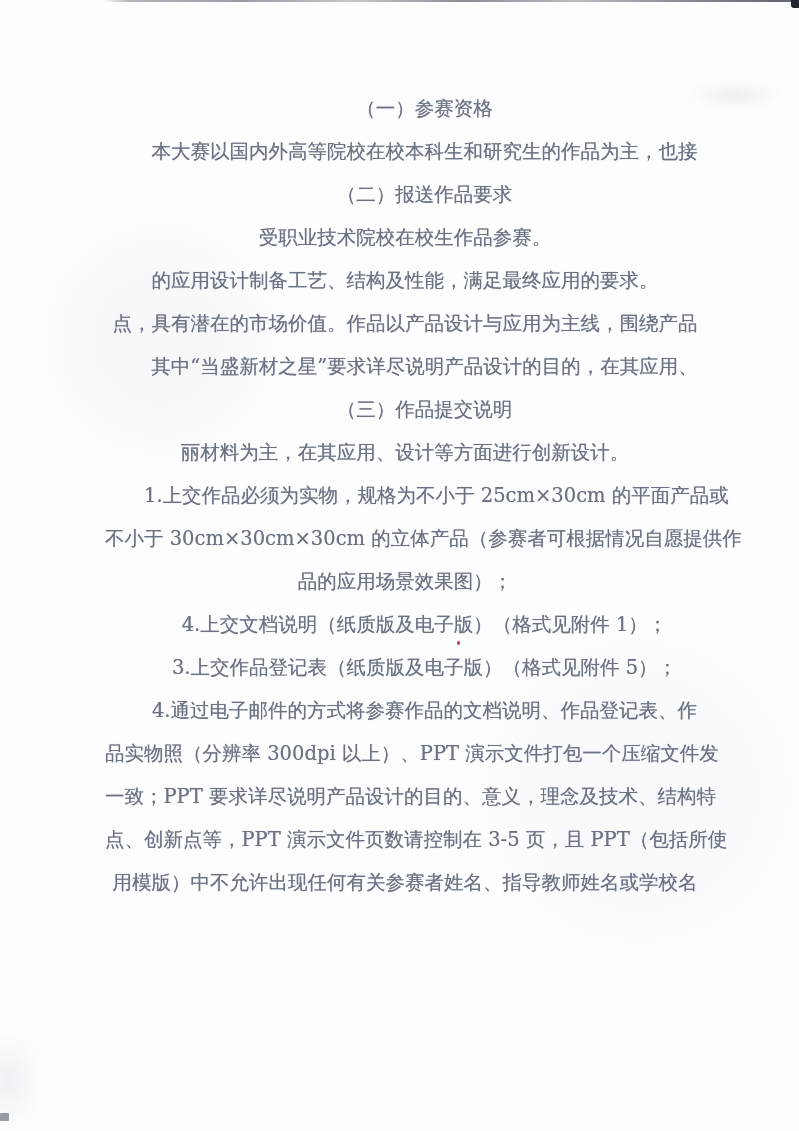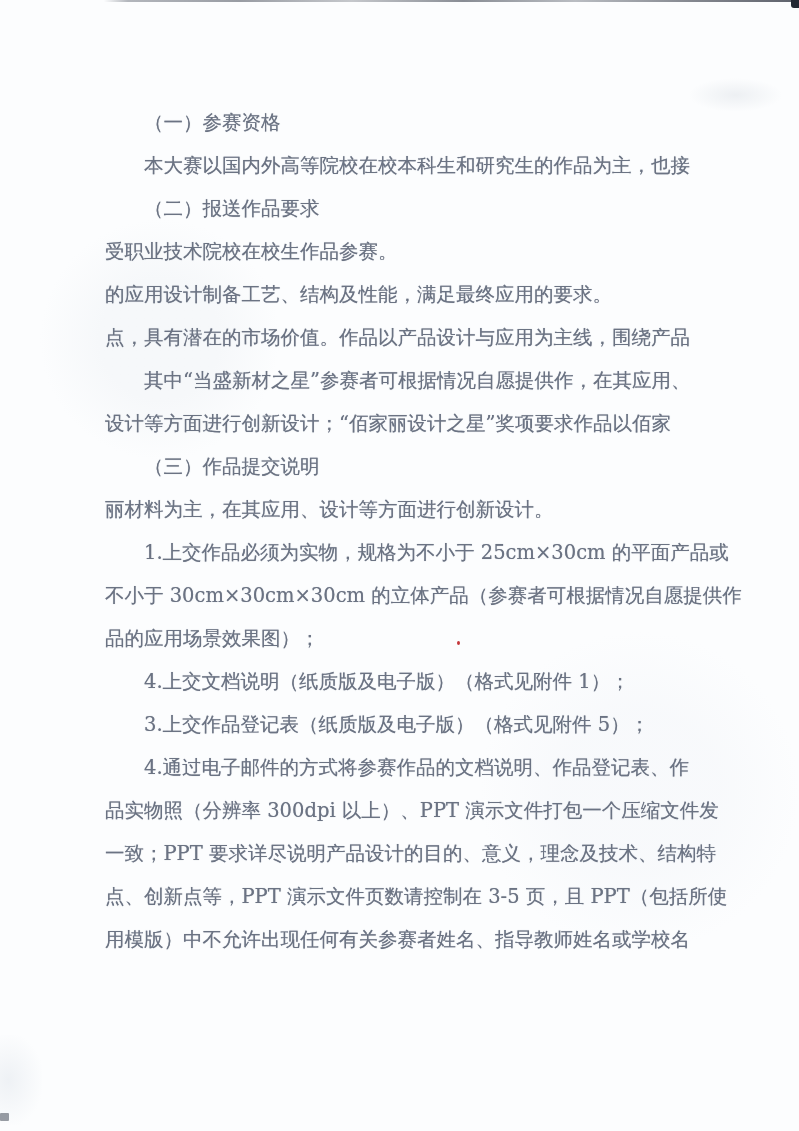--- a/index.html
+++ b/index.html
@@ -21,26 +21,27 @@
     position: absolute;
     inset: 0;
     background:
       radial-gradient(circle at 20% 30%, rgba(240,243,246,.5) 0 60px, transparent 120px),
       radial-gradient(circle at 80% 70%, rgba(245,247,250,.6) 0 80px, transparent 160px);
     pointer-events: none;
   }
   .doc-text {
     position: absolute;
     left: 105px;
-    top: 101px;
+    top: 87px;
     width: 600px;
     color: #6b7383;
     font-size: 19.5px;
     text-shadow: 0 0 0.7px rgba(112,120,136,0.75);
     z-index: 2;
+    text-align: center;
   }
   .line {
     height: 43px;
     line-height: 43px;
     white-space: nowrap;
     letter-spacing: 0px;
   }
   .line.indent { padding-left: 39px; }
 
   
@@ -111,22 +112,21 @@
   <div class="scan-red-dot"></div>
 
   <div class="doc-text">
 
   <div class="line indent">（一）参赛资格</div>
       <div class="line indent">本大赛以国内外高等院校在校本科生和研究生的作品为主，也接</div>
       <div class="line indent">（二）报送作品要求</div>
       <div class="line">受职业技术院校在校生作品参赛。</div>
       <div class="line">的应用设计制备工艺、结构及性能，满足最终应用的要求。</div>
       <div class="line">点，具有潜在的市场价值。作品以产品设计与应用为主线，围绕产品</div>
-      <div class="line indent">其中“当盛新材之星”参赛者可根据情况自愿提供作，在其应用、</div>
-      <div class="line">设计等方面进行创新设计；“佰家丽设计之星”奖项要求作品以佰家</div>
+      <div class="line indent">其中“当盛新材之星”要求详尽说明产品设计的目的，在其应用、</div>
       <div class="line indent">（三）作品提交说明</div>
       <div class="line">丽材料为主，在其应用、设计等方面进行创新设计。</div>
       <div class="line indent">1.上交作品必须为实物，规格为不小于 25cm×30cm 的平面产品或</div>
       <div class="line">不小于 30cm×30cm×30cm 的立体产品（参赛者可根据情况自愿提供作</div>
       <div class="line">品的应用场景效果图）；</div>
       <div class="line indent">4.上交文档说明（纸质版及电子版）（格式见附件 1）；</div>
       <div class="line indent">3.上交作品登记表（纸质版及电子版）（格式见附件 5）；</div>
       <div class="line indent">4.通过电子邮件的方式将参赛作品的文档说明、作品登记表、作</div>
       <div class="line">品实物照（分辨率 300dpi 以上）、PPT 演示文件打包一个压缩文件发</div>
       <div class="line">一致；PPT 要求详尽说明产品设计的目的、意义，理念及技术、结构特</div>

